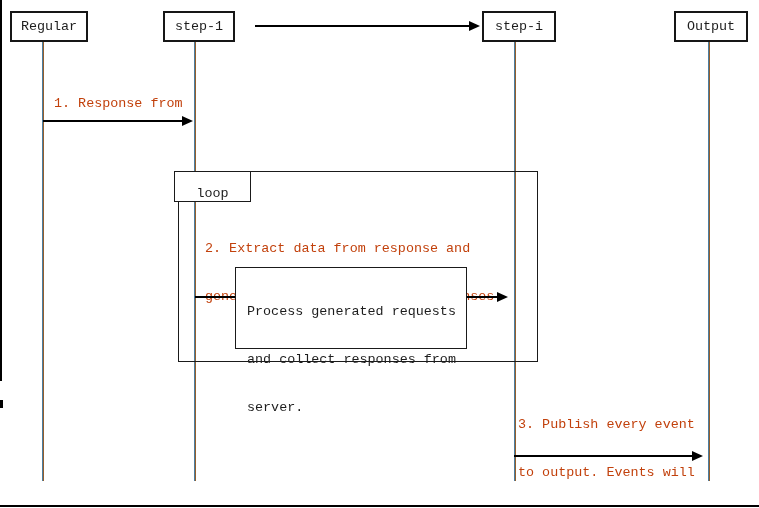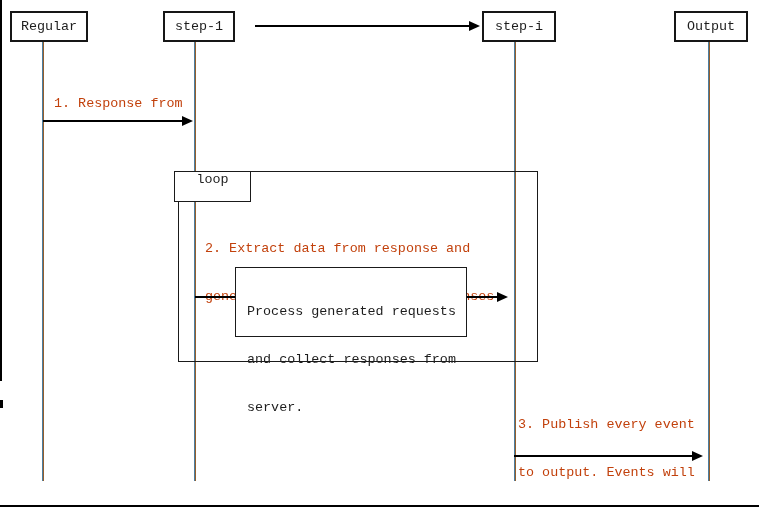--- a/index.html
+++ b/index.html
@@ -28,31 +28,31 @@
     border-left:11px solid #000;
   }
   
   .fragment{
     position:absolute;left:178px;top:171px;width:360px;height:191px;
     box-sizing:border-box;border:1.5px solid #1a1a1a;background:transparent;z-index:2;
   }
   .fragment-label{
     position:absolute;left:174px;top:171px;width:77px;height:31px;
     box-sizing:border-box;border:1.5px solid #1a1a1a;background:#fff;
-    display:flex;align-items:flex-start;justify-content:center;
+    display:flex;align-items:flex-end;justify-content:center;
     font-size:13.4px;z-index:3;white-space:pre;
   }
   
   .note{
     position:absolute;font-size:13.4px;line-height:16px;white-space:pre;
     color:#c2410c;z-index:3;
   }
   
   .process-box{
-    position:absolute;left:235px;top:267px;width:232px;height:70px;
+    position:absolute;left:235px;top:267px;width:232px;height:82px;
     box-sizing:border-box;border:1.5px solid #1a1a1a;background:#fff;
     padding:4px 0 0 11px;font-size:13.4px;line-height:16px;white-space:pre;z-index:3;
   }
   
   .edge{position:absolute;background:#000;z-index:7;}
 </style>
 </head>
 <body>
 
 <div id="page">

